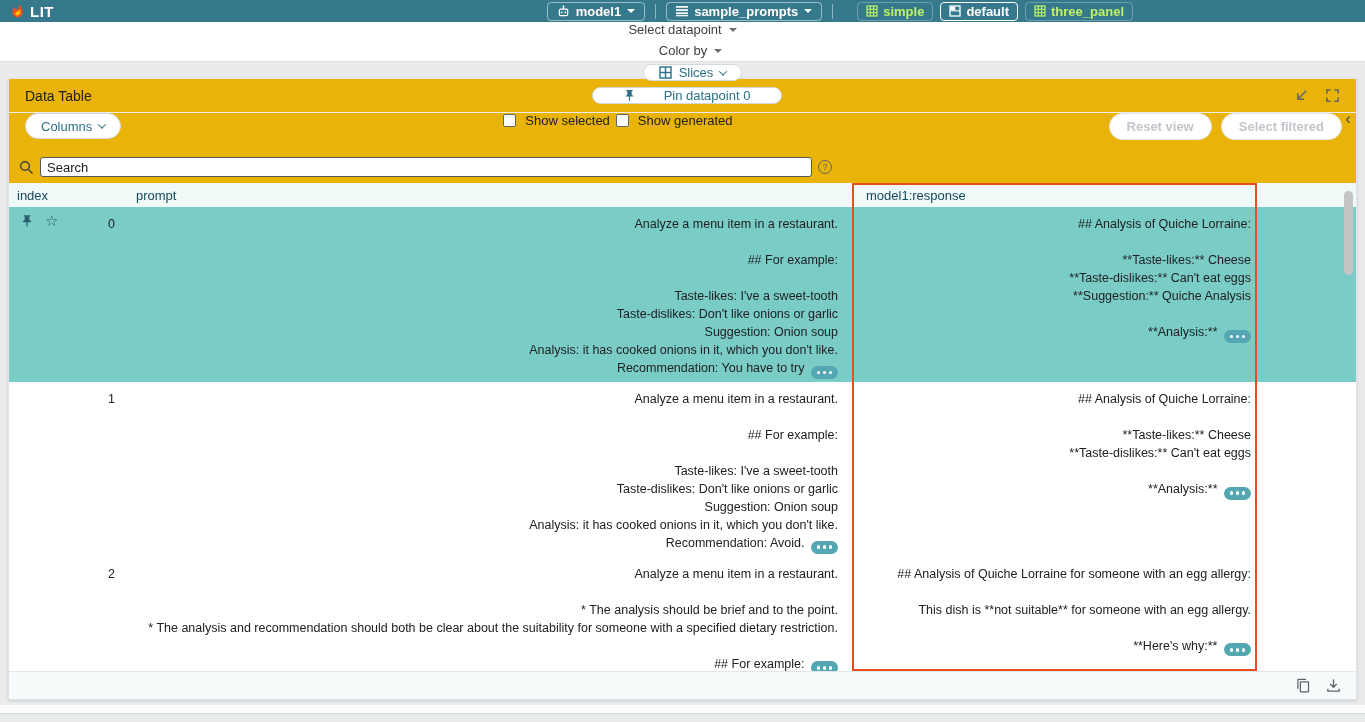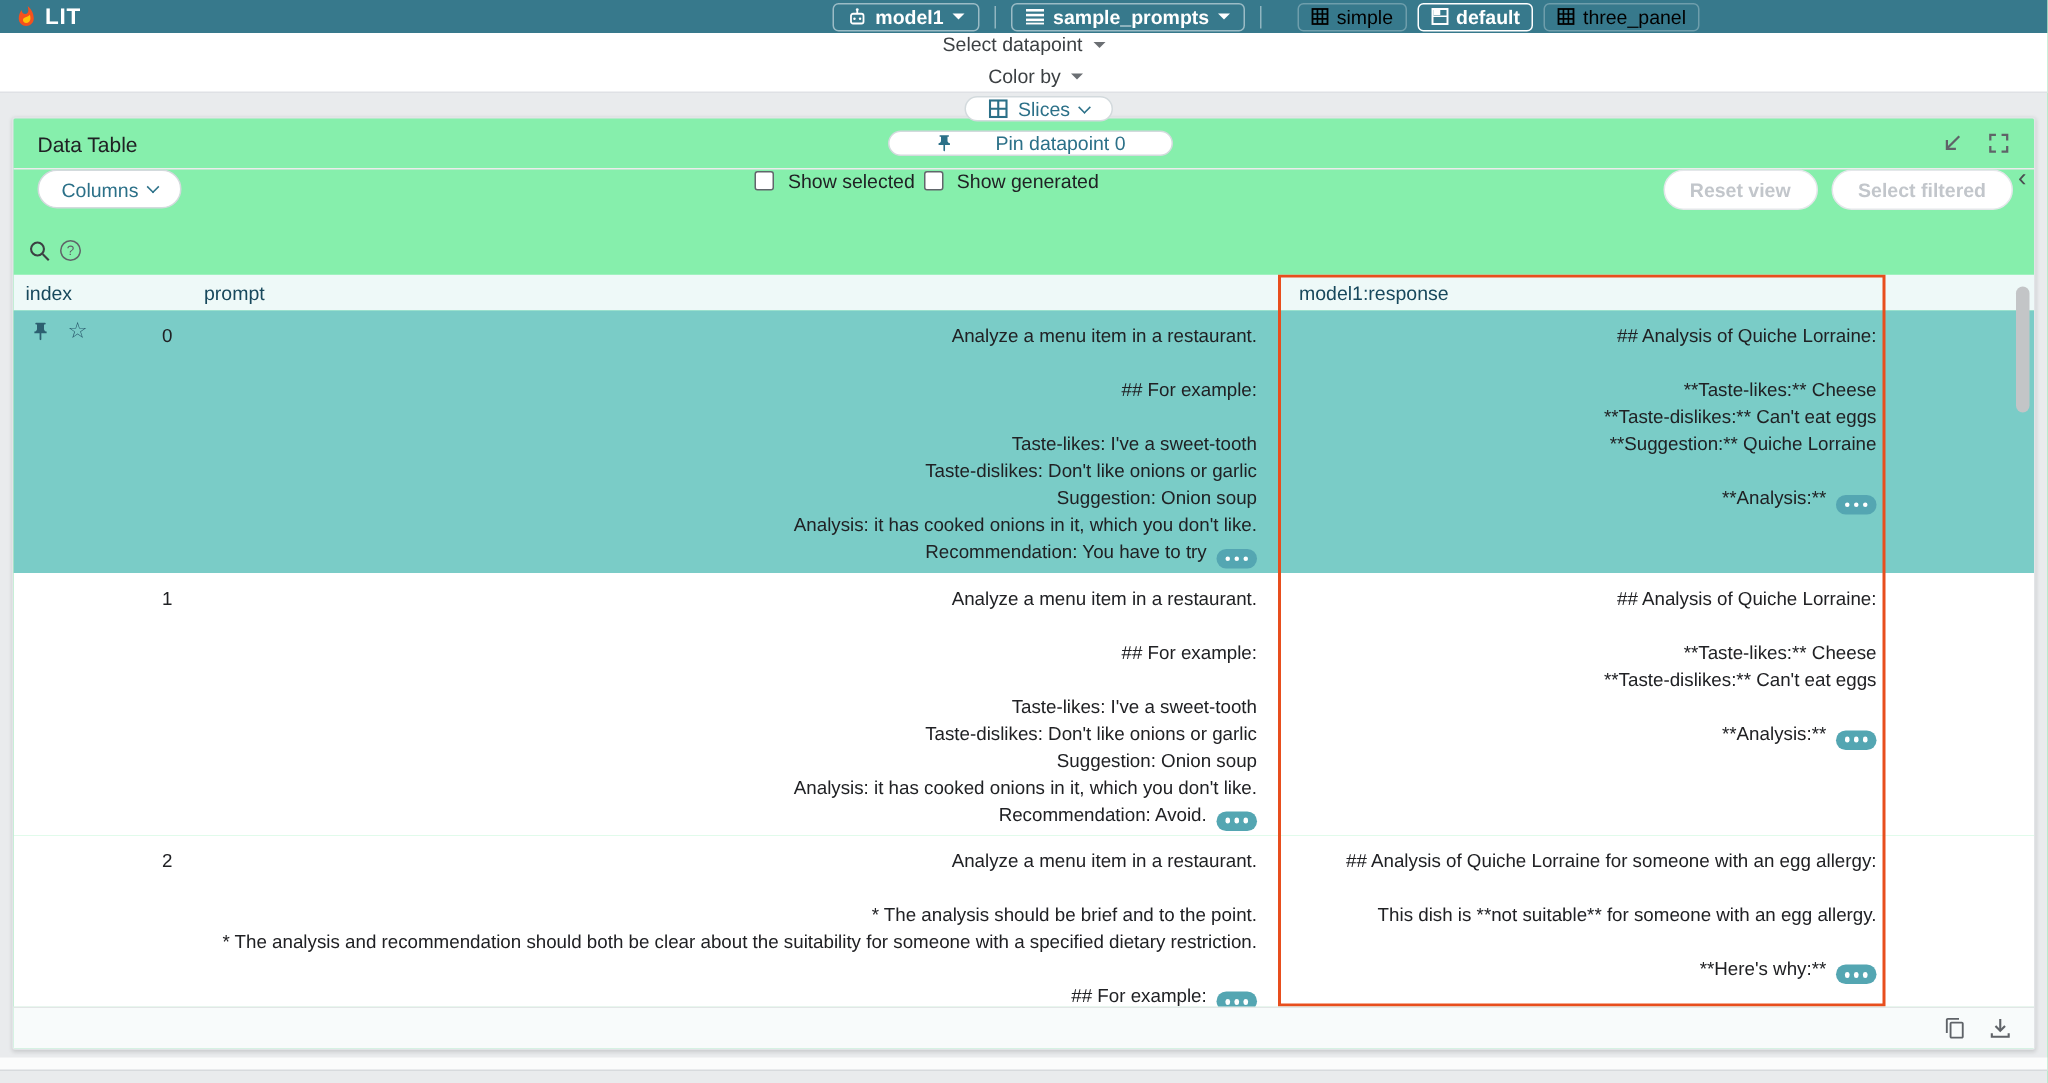--- a/index.html
+++ b/index.html
@@ -20,21 +20,21 @@
   .tb-btn {
     display:flex; align-items:center; gap:6px; height:19px; padding:0 9px;
     border:1px solid rgba(255,255,255,.5); border-radius:4px;
     font-size:13px; font-weight:bold; color:#fff; cursor:pointer;
   }
   .tb-divider { width:1px; height:15px; background:rgba(255,255,255,.45); }
   .layout-group { display:flex; align-items:center; gap:7px; margin-left:14px; }
   .layout-btn {
     display:flex; align-items:center; gap:5px; height:19px; padding:0 8px;
     border:1px solid rgba(255,255,255,.28); border-radius:4px;
-    font-size:13px; color:#000000; cursor:pointer;
+    font-size:13px; color:#bef264; cursor:pointer;font-weight:bold;
   }
   .layout-btn.selected { color:#fff; border:1.5px solid #fff; font-weight:bold; }
   .caret-down {
     width:0; height:0; border-left:4px solid transparent; border-right:4px solid transparent;
     border-top:4.5px solid currentColor; display:inline-block;
   }
   
   .toolbar2 {
     height:40px; background:#fff; display:flex; align-items:center;
     padding:0 8px; border-bottom:1px solid #dfe1e5; gap:6px;flex-direction:column;
@@ -44,21 +44,21 @@
   .pill-btn {
     display:flex; align-items:center; gap:7px; height:27px; padding:0 15px;
     border:1px solid #d3dadd; border-radius:15px; color:#2b7088; font-size:13px;
     background:#fff; cursor:pointer; margin-left:8px;
   }
   .chev { width:6px; height:6px; border-right:1.6px solid currentColor; border-bottom:1.6px solid currentColor; transform:rotate(45deg) translate(-1px,-1px); display:inline-block; }
   .collapse-chevron { margin-left:auto; font-size:17px; color:#4a4d50; padding:0 6px; cursor:pointer; line-height:1; }
   
   .gap-strip { height:16px; }
   .panel {
-    margin:0 8px; background:#86efac; height:622px; display:flex; flex-direction:column;
+    margin:0 8px; background:#eab308; height:622px; display:flex; flex-direction:column;
     border:1px solid #e2e4e7; box-shadow:0 1px 3px rgba(0,0,0,.14); border-radius:2px;
   }
   .panel-header { height:34px; flex:0 0 auto; display:flex; align-items:center; padding:0 16px; border-bottom:1px solid #ececec; }
   .panel-title { font-size:14px; color:#202124; }
   .panel-header-icons { margin-left:auto; display:flex; gap:16px; color:#5f6368; }
   .panel-header-icons svg { cursor:pointer; display:block; }
   .controls { height:38px; flex:0 0 auto; display:flex; align-items:flex-start; padding:0 14px; }
   .checkbox-group { display:flex; align-items:center; gap:6px; margin-left:382px; }
   .checkbox-item { display:flex; align-items:center; gap:9px; font-size:13px; color:#202124; }
   .checkbox-box { width:13px; height:13px; border:1.6px solid #61666b; border-radius:2px; background:#fff; cursor:pointer; flex:0 0 auto; }
@@ -247,20 +247,21 @@
       <div class="disabled-btn">Reset view</div>
       <div class="disabled-btn">Select filtered</div>
     </div>
   </div>
 
   <div class="search-row">
     <svg width="15" height="15" viewBox="0 0 15 15" fill="none" stroke="#3c4043" stroke-width="1.4">
       <circle cx="6" cy="6" r="4.3"></circle>
       <line x1="9.4" y1="9.4" x2="13.5" y2="13.5"></line>
     </svg>
+    <input class="search-input" type="text" placeholder="Search" style="">
     <span class="help-circle">?</span>
   </div>
 
   <div class="table-zone">
     <div class="thead">
       <div class="c1 hc">index</div>
       <div class="c2 hc">prompt</div>
       <div class="c3 hc">model1:response</div>
       <div class="c4"></div>
     </div>
@@ -288,21 +289,21 @@
                 <i></i>
                 <i></i>
                 <i></i>
               </span></div>
           </div>
     <div class="c3">
             <div class="line">## Analysis of Quiche Lorraine:</div>
             <div class="line"></div>
             <div class="line">**Taste-likes:** Cheese</div>
             <div class="line">**Taste-dislikes:** Can't eat eggs</div>
-            <div class="line">**Suggestion:** Quiche Lorraine</div>
+            <div class="line">**Suggestion:** Quiche Analysis</div>
             <div class="line"></div>
             <div class="line">**Analysis:**<span class="ellipsis-pill">
                 <i></i>
                 <i></i>
                 <i></i>
               </span></div>
           </div>
     <div class="c4"></div>
   </div>
 

